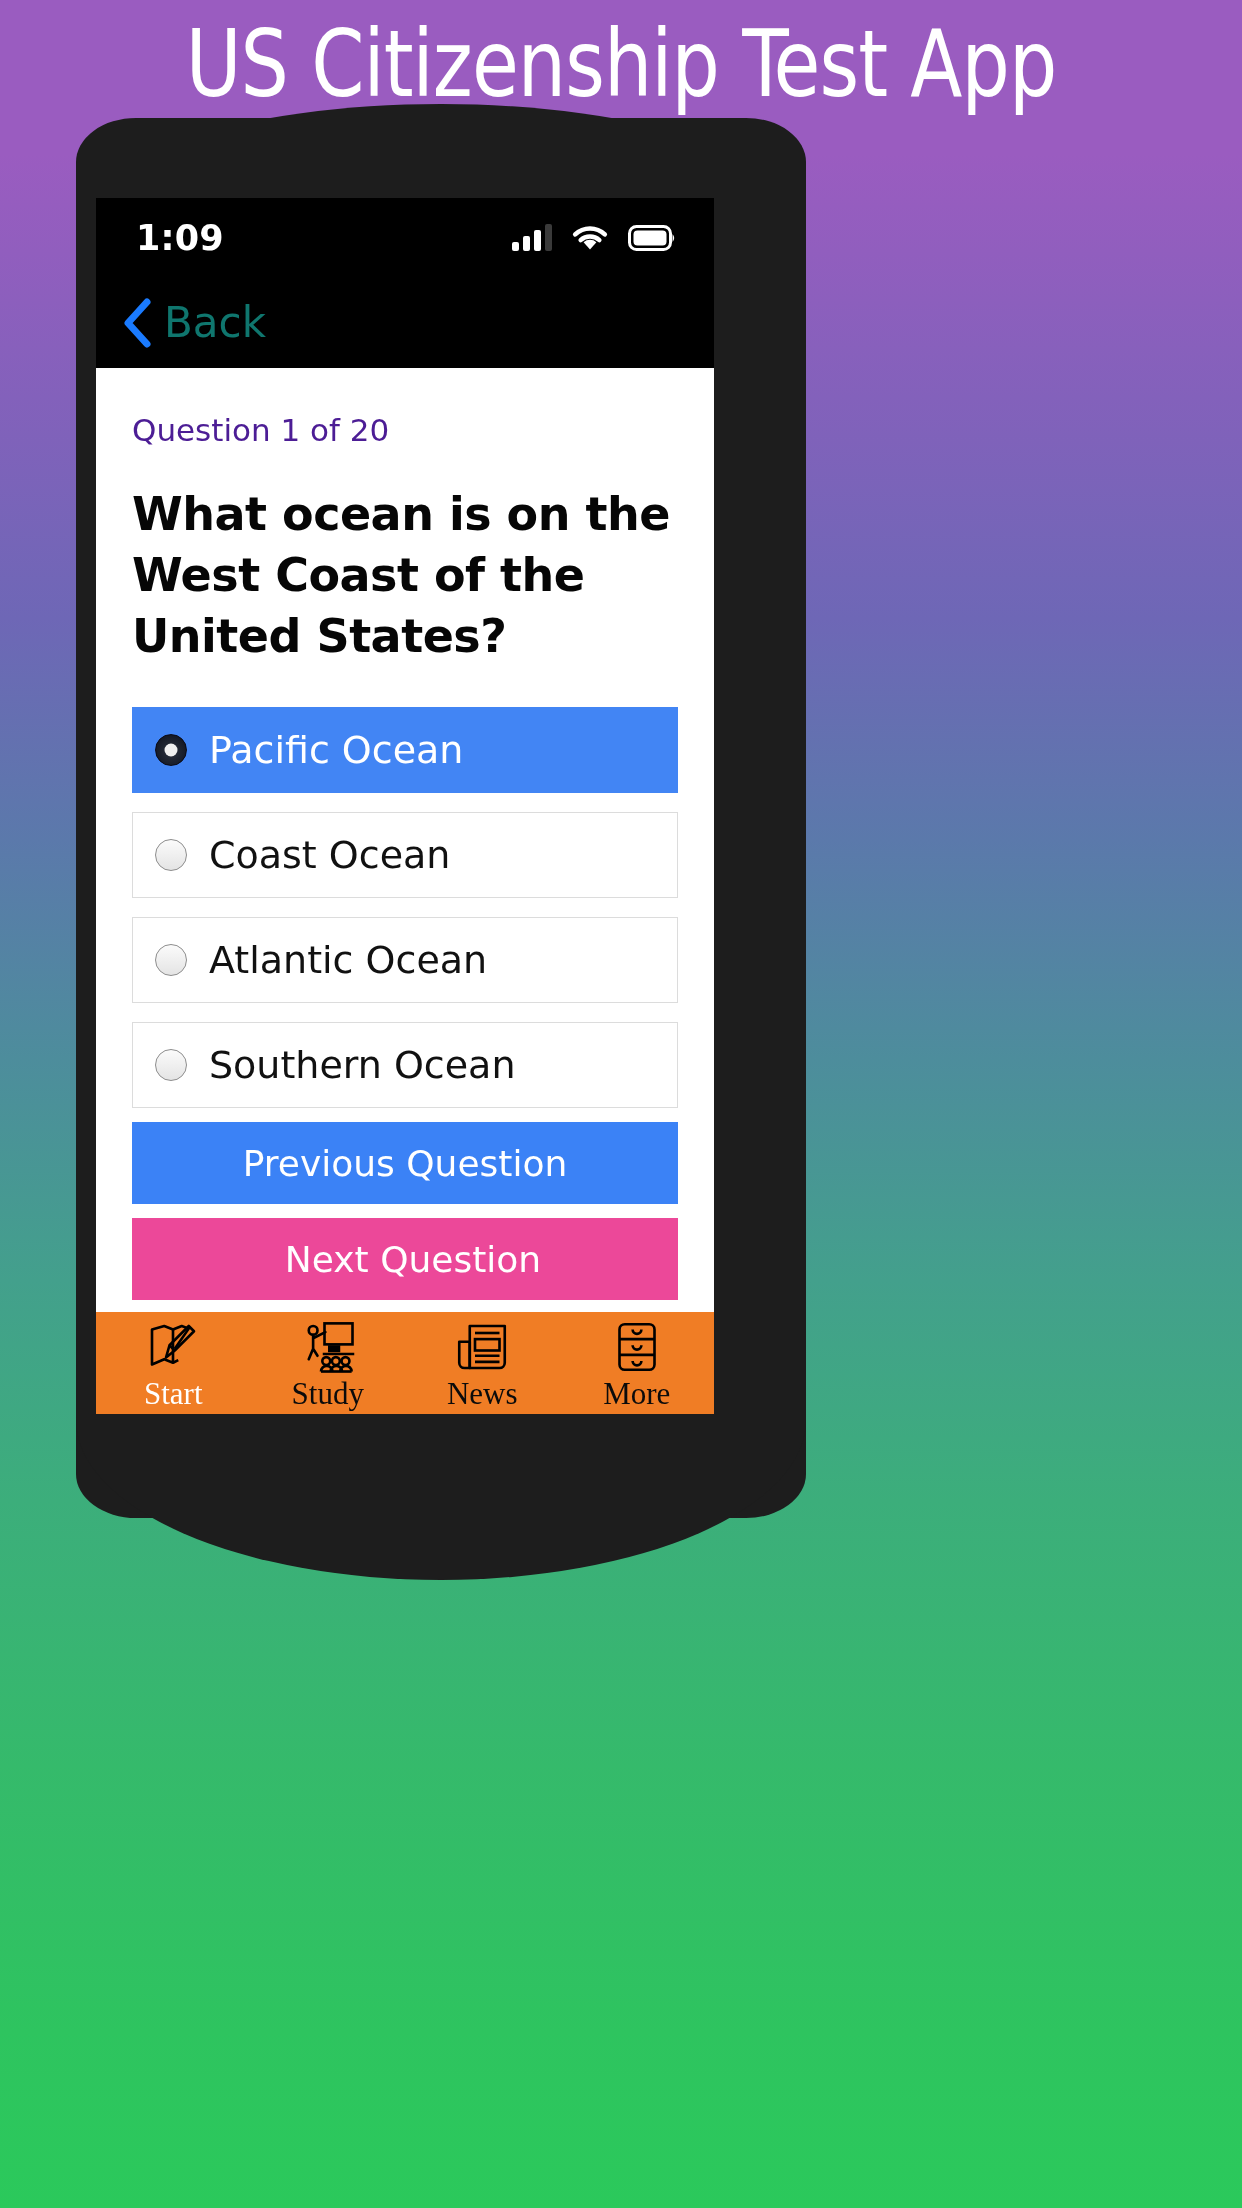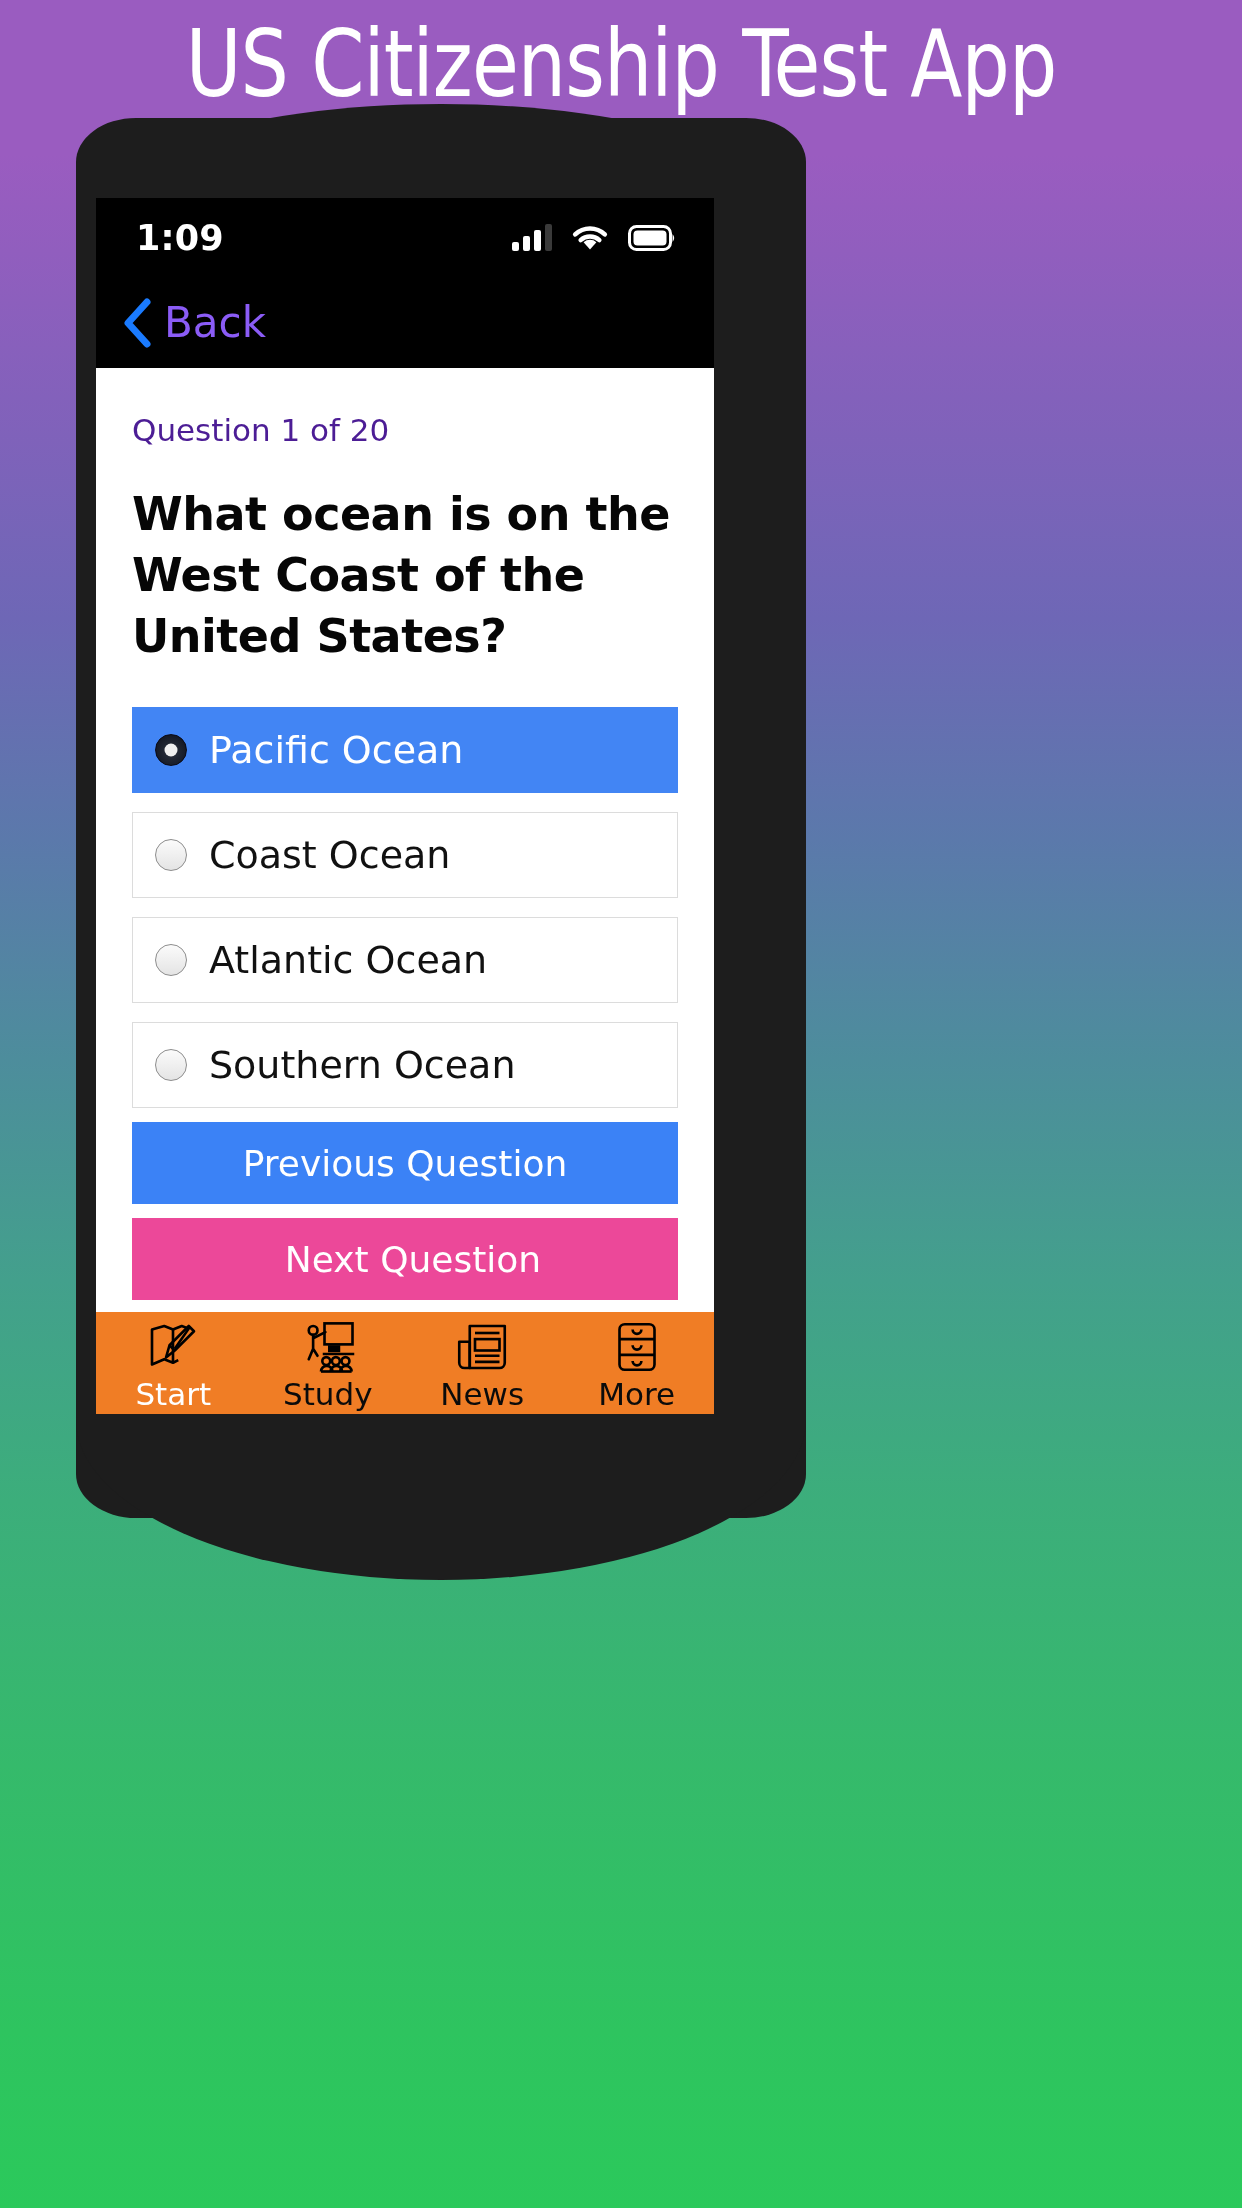--- a/index.html
+++ b/index.html
@@ -126,21 +126,21 @@
     padding-left: 24px;
     flex: 0 0 auto;
   }
   #back-button {
     display: flex;
     align-items: center;
     gap: 8px;
     cursor: pointer;
   }
   #back-label {
-    color: #8b5cf6;
+    color: #0f766e;
     font-size: 42px;
     line-height: 42px;
     font-weight: 400;
   }
 
   
   #quiz-content {
     flex: 1 1 auto;
     background: #ffffff;
     padding: 44px 36px 0 36px;
@@ -231,20 +231,21 @@
   }
   .tab-item {
     flex: 1 1 0;
     display: flex;
     flex-direction: column;
     align-items: center;
     justify-content: center;
     gap: 2px;
     cursor: pointer;
     padding-top: 4px;
+    font-family: Liberation Serif, serif;
   }
   .tab-icon { width: 58px; height: 56px; display: block; }
   .tab-label {
     font-size: 31px;
     line-height: 34px;
     color: #0b0b0b;
   }
   .tab-item.active .tab-label { color: #ffffff; }
 </style>
 </head>

